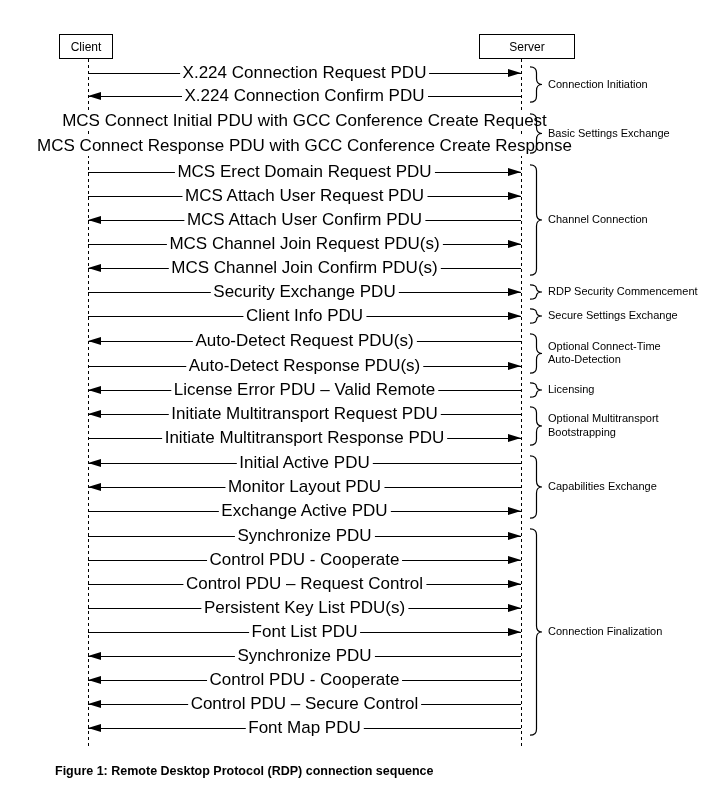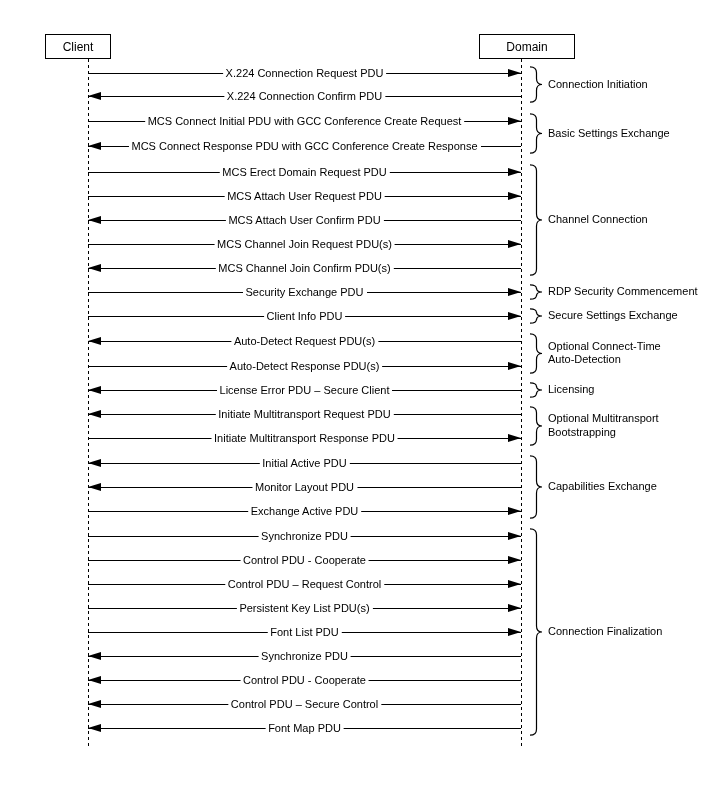--- a/index.html
+++ b/index.html
@@ -6,41 +6,41 @@
   html, body { background: #ffffff; }
   body { font-family: "Liberation Sans", sans-serif; color: #000; }
   .canvas { position: relative; width: 725px; height: 797px; background: #fff; overflow: hidden; }
 
   .actor-box {
     position: absolute; top: 34px; height: 25px;
     border: 1px solid #000; background: #fff;
     display: flex; align-items: center; justify-content: center;
     font-size: 12px;
   }
-  .actor-box.client { left: 45px; width: 66px; }
+  .actor-box.client { left: 59px; width: 54px; }
   .actor-box.server { left: 479px; width: 96px; }
 
   .lifeline {
     position: absolute; top: 59px; height: 687px; width: 1px;
     background-image: repeating-linear-gradient(to bottom, #000 0 3px, transparent 3px 6px);
   }
   .client-lifeline { left: 88px; }
   .server-lifeline { left: 521px; }
 
   .msg { position: absolute; left: 88px; width: 433px; height: 0; }
   .msg .line { position: absolute; left: 0; right: 0; top: 0; height: 0; border-top: 1px solid #000; }
   .msg .head {
     position: absolute; top: -4px; width: 0; height: 0;
     border-top: 4px solid transparent; border-bottom: 4px solid transparent;
   }
   .msg .head.right { right: 0; border-left: 13px solid #000; }
   .msg .head.left  { left: 0;  border-right: 13px solid #000; }
   .msg .lbl {
     position: absolute; left: 50%; top: 0; transform: translate(-50%, -50%);
-    background: #fff; padding: 0 3px; font-size: 11px; white-space: nowrap;
+    background: #fff; padding: 0 3px; font-size: 17px; white-space: nowrap;
   }
 
   .group { position: absolute; left: 529px; }
   .group svg { position: absolute; left: 0; top: 0; display: block; }
   .group .glbl {
     position: absolute; left: 19px; top: 50%; transform: translateY(-50%);
     font-size: 11px; white-space: pre-line; line-height: 1.25; width: 180px;
   }
 
   .caption {
@@ -49,21 +49,21 @@
   }
 </style>
 </head>
 <body>
 
 <div class="canvas">
   <div class="actor-box client">
     <span>Client</span>
   </div>
   <div class="actor-box server">
-    <span>Domain</span>
+    <span>Server</span>
   </div>
 
   <div class="lifeline client-lifeline"></div>
   <div class="lifeline server-lifeline"></div>
 
   <div id="messages">
       <div class="msg" style="top: 73px;">
         <div class="line"></div>
         <div class="head right"></div>
         <span class="lbl">X.224 Connection Request PDU</span>
@@ -124,21 +124,21 @@
         <span class="lbl">Auto-Detect Request PDU(s)</span>
       </div>
       <div class="msg" style="top: 366px;">
         <div class="line"></div>
         <div class="head right"></div>
         <span class="lbl">Auto-Detect Response PDU(s)</span>
       </div>
       <div class="msg" style="top: 390px;">
         <div class="line"></div>
         <div class="head left"></div>
-        <span class="lbl">License Error PDU – Secure Client</span>
+        <span class="lbl">License Error PDU – Valid Remote</span>
       </div>
       <div class="msg" style="top: 414px;">
         <div class="line"></div>
         <div class="head left"></div>
         <span class="lbl">Initiate Multitransport Request PDU</span>
       </div>
       <div class="msg" style="top: 438px;">
         <div class="line"></div>
         <div class="head right"></div>
         <span class="lbl">Initiate Multitransport Response PDU</span>
@@ -262,13 +262,14 @@
         <div class="glbl">Capabilities Exchange</div>
       </div>
       <div class="group" style="top: 528px; height: 208px;">
         <svg width="14" height="208" viewBox="0 0 14 208">
           <path d="M1 0.8 Q7.5 0.8 7.5 6.8 L7.5 98 Q7.5 104 13 104 Q7.5 104 7.5 110 L7.5 201.2 Q7.5 207.2 1 207.2" fill="none" stroke="#000000" stroke-width="1.2"></path>
         </svg>
         <div class="glbl">Connection Finalization</div>
       </div>
     </div>
 
+  <div class="caption">Figure 1: Remote Desktop Protocol (RDP) connection sequence</div>
 </div>
 
 </body></html>

